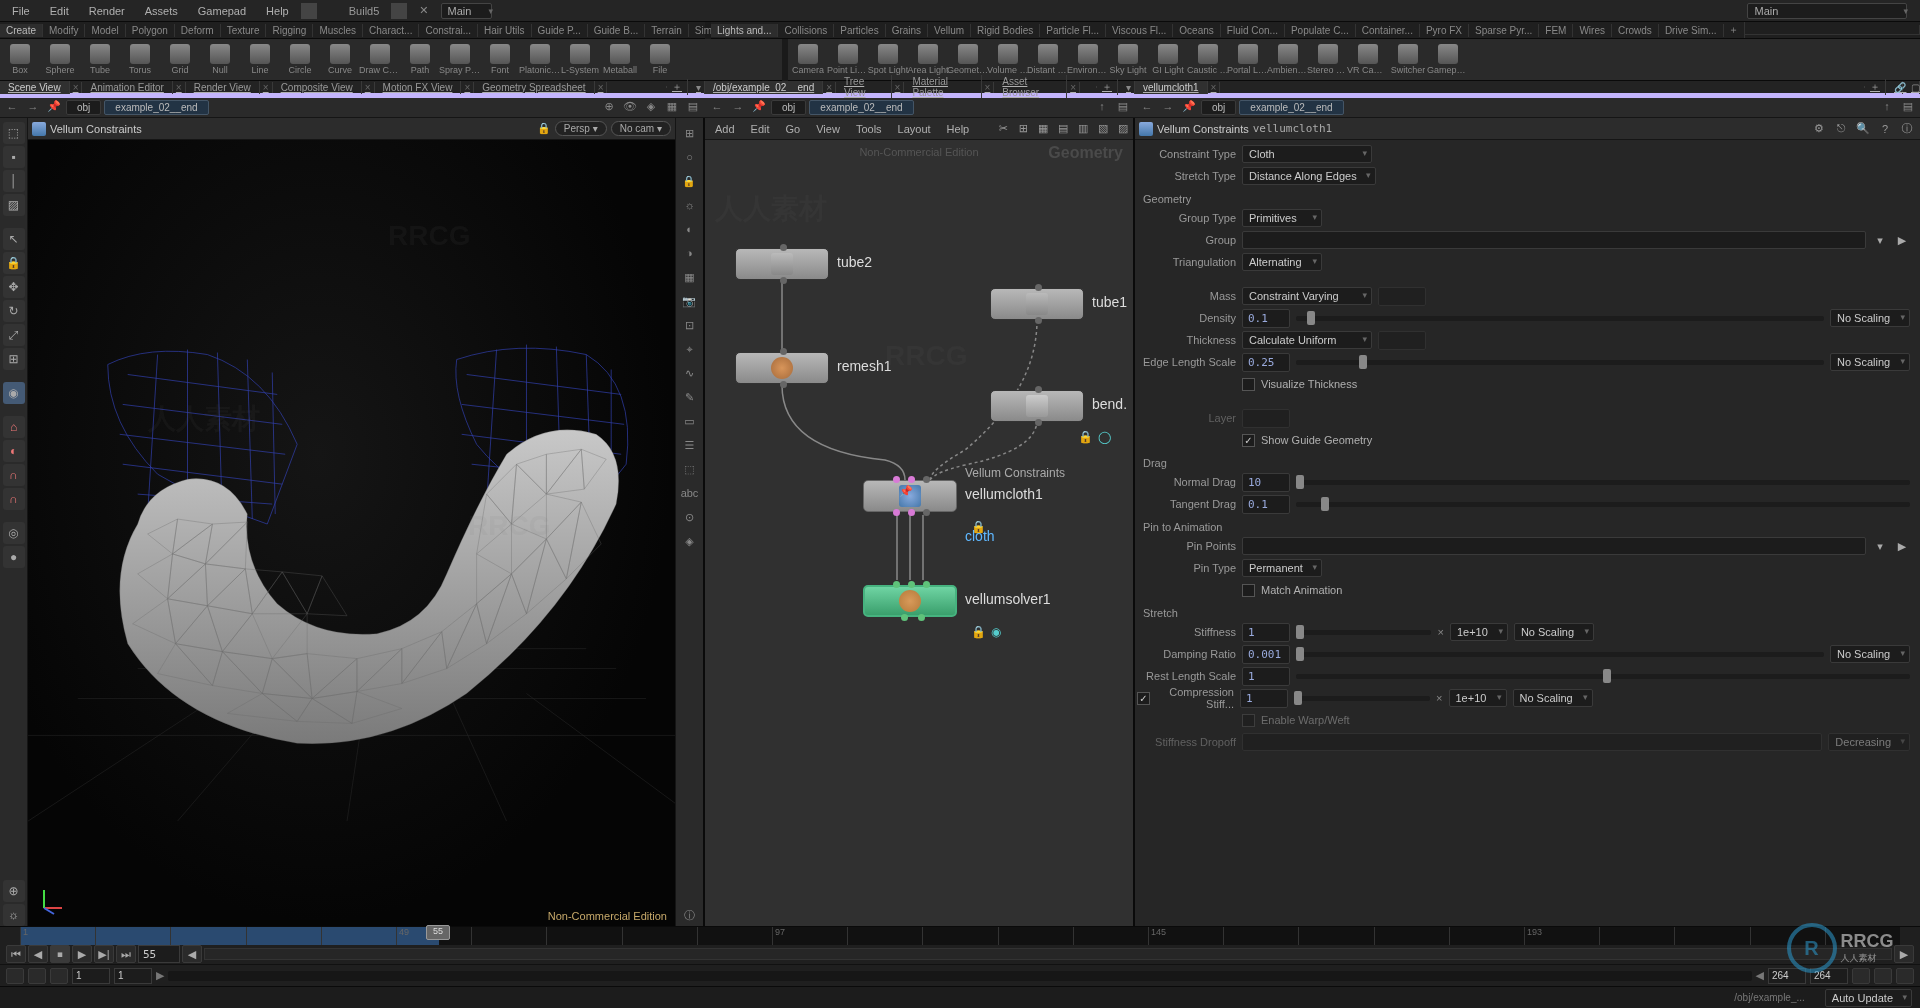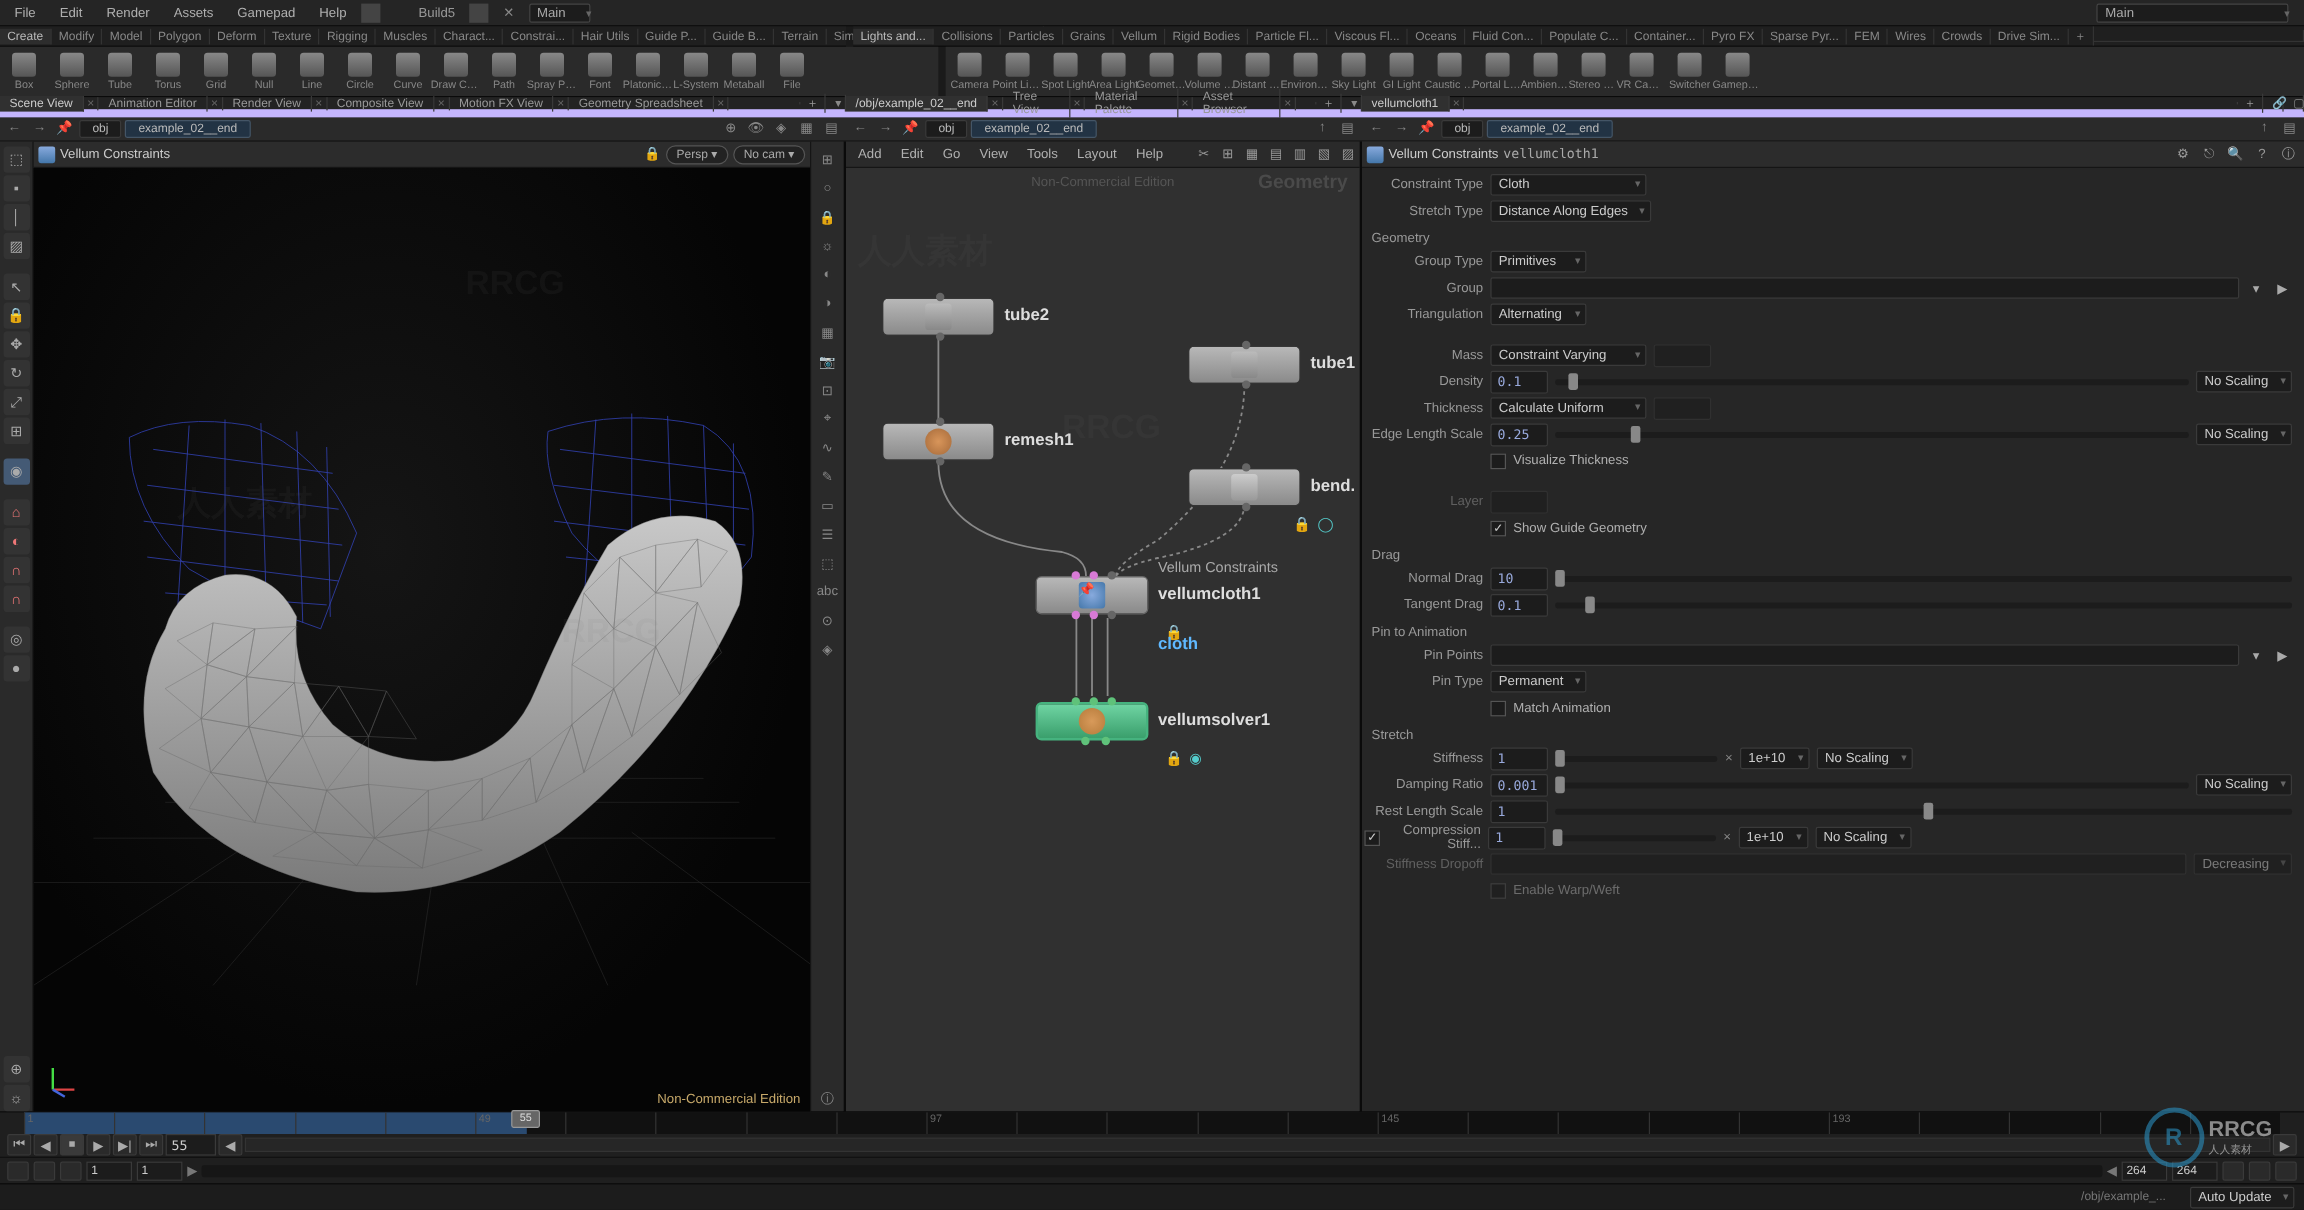--- a/index.html
+++ b/index.html
@@ -22,21 +22,21 @@
 .shelftabs .line { flex:1; border-bottom:1px solid #333; height:10px; }
 .shelfdivide { width:6px; background:#0a0a0a; }
 
 
 .shelf { height:42px; background:#2a2a2a; border-bottom:1px solid #0a0a0a; }
 .tool { width:40px; display:flex; flex-direction:column; align-items:center; justify-content:center; gap:1px; cursor:default; }
 .tool .ic { width:20px; height:20px; border-radius:3px; background:linear-gradient(#888,#555); }
 .tool .lbl { font-size:9px; color:#888; white-space:nowrap; overflow:hidden; max-width:42px; text-overflow:ellipsis; }
 
 
-.panetabs { height:17px; background:#232323; border-bottom:7px solid #c4b5fd; font-size:10px; }
+.panetabs { height:17px; background:#232323; border-bottom:5px solid #c4b5fd; font-size:10px;text-decoration:underline; }
 .panetabs span { padding:1px 8px; border-right:1px solid #393939; color:#999; }
 .panetabs span.active { background:#303030; color:#ccc; }
 .panetabs .plus { padding:1px 5px; }
 .panetabs .fill { flex:1; }
 .panetabs .iconbtn { width:16px; text-align:center; color:#888; cursor:default; }
 
 
 .pathbar { height:20px; background:#2a2a2a; border-bottom:1px solid #151515; gap:3px; padding:0 3px; }
 .pathbar .nav { width:18px; height:16px; text-align:center; color:#888; cursor:default; }
 .pathbar .pin { color:#d4a857; }
@@ -71,21 +71,21 @@
 .netmenu .fill { flex:1; }
 .netmenu .ic { width:18px; height:16px; border-radius:2px; display:flex; align-items:center; justify-content:center; color:#999; }
 .netcanvas { flex:1; position:relative; background:#303030; }
 .netcanvas .nce { position:absolute; top:6px; left:50%; transform:translateX(-50%); font-size:11px; color:#555; }
 .netcanvas .geolbl { position:absolute; top:4px; right:10px; font-size:16px; color:#4a4a4a; font-weight:bold; }
 .node { position:absolute; }
 .nodebody { width:94px; height:32px; background:linear-gradient(#b8b8b8,#8a8a8a); border:1px solid #333; border-radius:5px; display:flex; align-items:center; justify-content:center; }
 .nodebody.sel { border:2px solid #46b37f; background:linear-gradient(#6fd4a3,#3a9f6c); }
 .solvercircle { position:absolute; width:100px; height:100px; border-radius:50%; background:radial-gradient(circle,#4a5f8f 0%,#2d3a5c 70%,transparent 72%); top:-35px; left:-3px; z-index:-1; }
 .nodebody .ico { width:22px; height:22px; border-radius:3px; }
-.node .name { position:absolute; left:102px; top:6px; font-size:14px; color:#ddd; white-space:nowrap;font-weight:bold; }
+.node .name { position:absolute; left:102px; top:6px; font-size:14px; color:#ddd; white-space:nowrap; }
 .node .name.sel { color:#5fb8ff; }
 .node .hdr { position:absolute; left:102px; top:-14px; font-size:12px; color:#aaa; white-space:nowrap; }
 .conn { position:absolute; width:7px; height:7px; background:#666; border-radius:50%; }
 .conn.in { top:-4px; } .conn.out { bottom:-4px; }
 .conn.pink { background:#d87ad6; }
 .conn.green { background:#5fc27a; }
 .wire { stroke:#888; stroke-width:1.5; fill:none; }
 .wire.dot { stroke-dasharray:3 3; }
 .flagbtn { position:absolute; width:14px; height:14px; color:#aaa; font-size:12px; }
 
@@ -795,28 +795,28 @@
           <span class="lab" style="width:78px">Compression Stiff...</span>
           <input class="ninput" value="1" style="">
           <div class="slider" style="flex:0.3">
             <div class="thumb" style="left:0"></div>
           </div>
           <span style="color:#888">×</span>
           <span class="drop" style="min-width:58px">1e+10</span>
           <span class="drop">No Scaling</span>
         </div>
       <div class="prow disabled">
+          <span class="lab"></span>
+          <span class="chk"></span>
+          <span>Enable Warp/Weft</span>
+        </div>
+      <div class="prow disabled">
           <span class="lab">Stiffness Dropoff</span>
           <div class="strinput"></div>
           <span class="drop">Decreasing</span>
-        </div>
-      <div class="prow disabled">
-          <span class="lab"></span>
-          <span class="chk"></span>
-          <span>Enable Warp/Weft</span>
         </div>
     </div>
   </div>
 </div>
 
 <div class="timeline">
   <div class="timetrack">
     <div class="played" style="width:22.3%"></div>
     <div class="timeruler" id="truler">
         <span>1</span>

